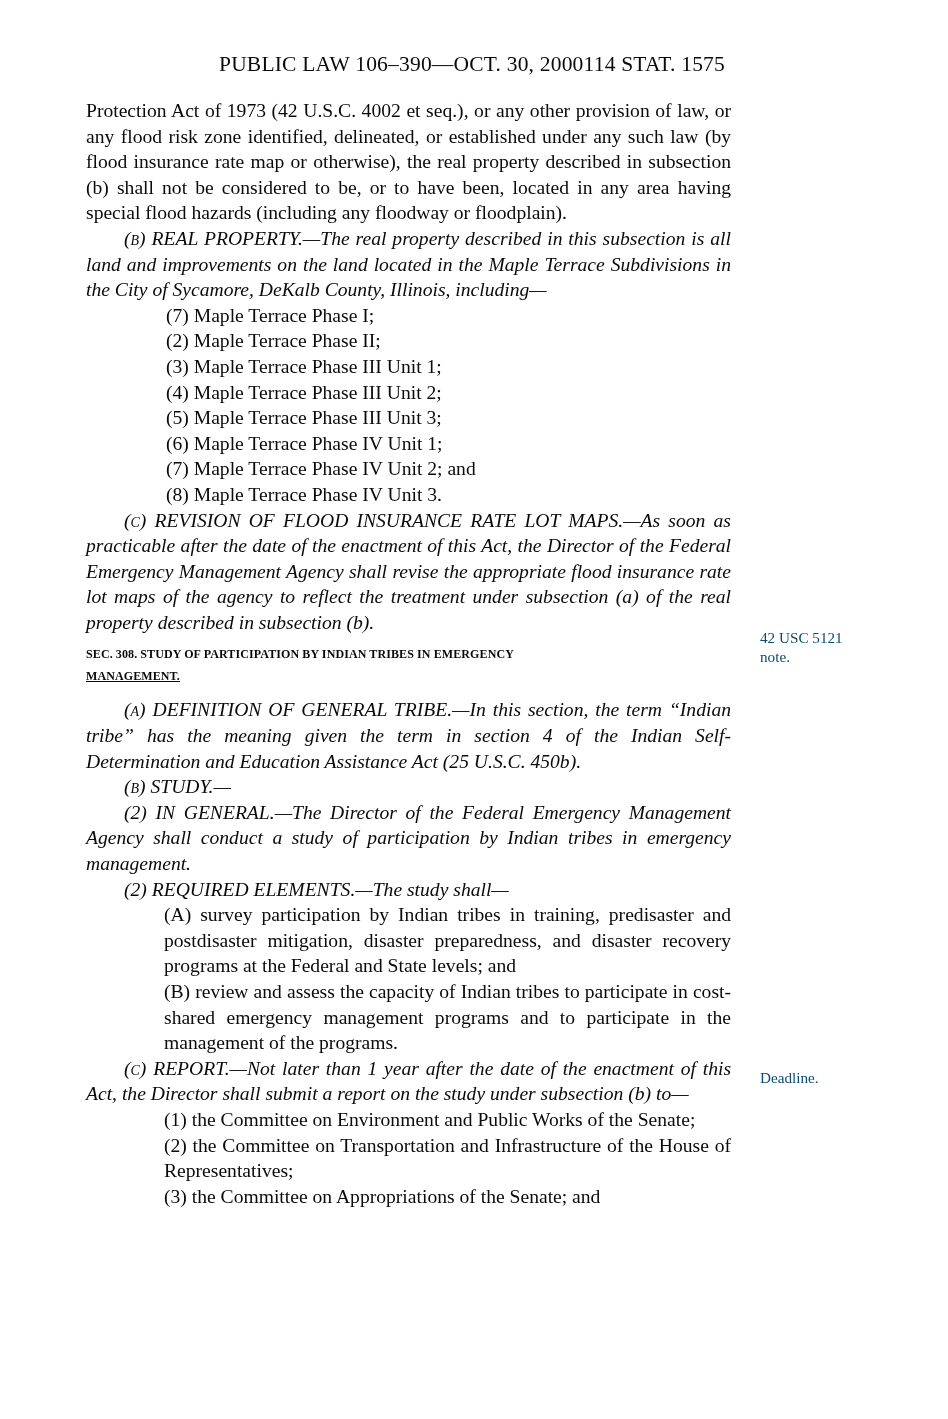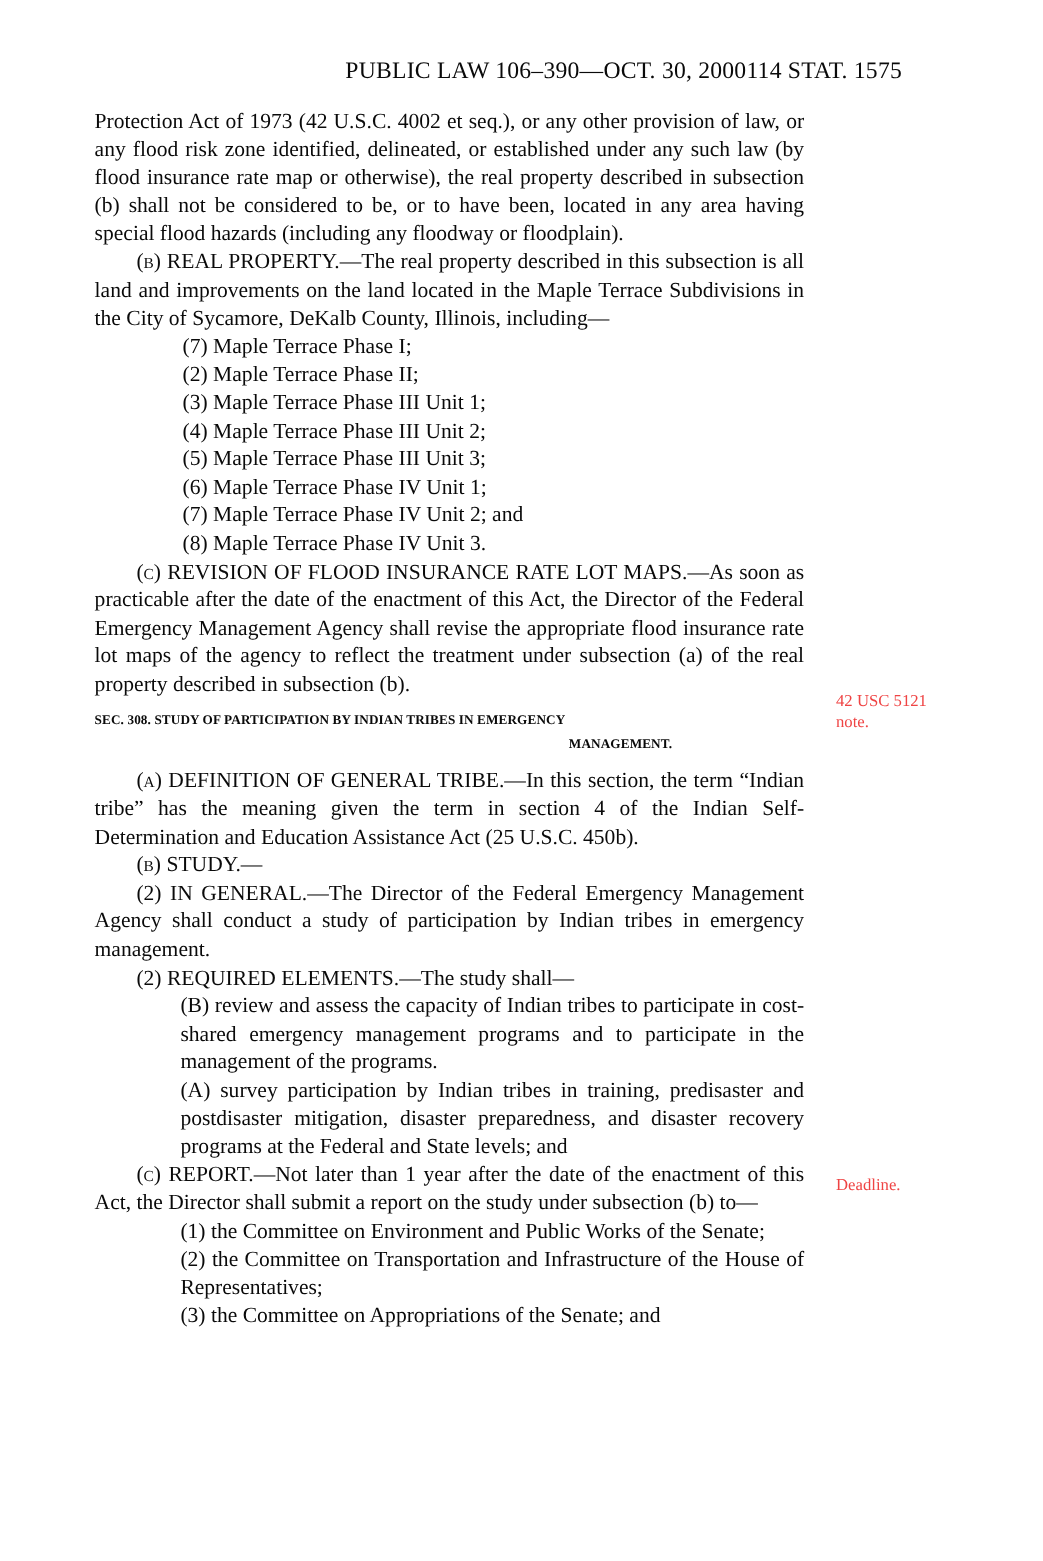--- a/index.html
+++ b/index.html
@@ -21,21 +21,21 @@
     top: 52px;
     left: 0;
     width: 948px;
     display: flex;
     justify-content: center;
     align-items: baseline;
   }
   .header-inner {
     width: 700px;
     display: flex;
-    justify-content: flex-end;
+    justify-content: center;
     align-items: baseline;
     font-size: 21.5px;
     letter-spacing: 0.2px;
   }
   .header-left {
     white-space: nowrap;
   }
   .header-right {
     white-space: nowrap;
     padding-right: 4px;
@@ -49,20 +49,21 @@
     line-height: 25.6px;
     text-align: justify;
     text-justify: inter-word;
   }
   p {
     margin: 0;
     text-align: justify;
   }
   .indent-1 {
     text-indent: 38px;
+    font-style: italic;
   }
   .sc {
     font-variant: small-caps;
   }
   .list-item {
     margin-left: 80px;
     text-indent: -0px;
     text-align: left;
   }
   .sub-para {
@@ -74,29 +75,30 @@
     margin-top: 8px;
     margin-bottom: 10px;
     font-weight: bold;
     font-size: 12px;
     line-height: 22px;
     text-align: left;
     letter-spacing: 0.1px;
   }
   .sec-head .line2 {
     display: block;
-    text-align: right;
+    text-align: left;
     padding-right: 120px;
+    text-decoration: underline;
   }
   .margin-note {
     position: absolute;
     font-family: "Liberation Serif", serif;
     font-size: 15.2px;
     line-height: 19px;
-    color: #ef4444;
+    color: #0c4a6e;
     text-align: left;
   }
   .mn-1 {
     left: 760px;
     top: 628px;
   }
   .mn-2 {
     left: 760px;
     top: 1068px;
   }
@@ -137,23 +139,23 @@
     </div>
 
     <p class="indent-1"><span class="sc">(a) DEFINITION OF GENERAL TRIBE.</span><span>—In this section, the term “Indian tribe” has the meaning given the term in section 4 of the Indian Self-Determination and Education Assistance Act (25 U.S.C. 450b).</span></p>
 
     <p class="indent-1"><span class="sc">(b) STUDY.—</span></p>
 
     <p class="indent-1"><span class="sc">(2) IN GENERAL.</span><span>—The Director of the Federal Emergency Management Agency shall conduct a study of participation by Indian tribes in emergency management.</span></p>
 
     <p class="indent-1"><span class="sc">(2) REQUIRED ELEMENTS.</span><span>—The study shall—</span></p>
 
+    <p class="sub-para">(A) survey participation by Indian tribes in training, predisaster and postdisaster mitigation, disaster preparedness, and disaster recovery programs at the Federal and State levels; and</p>
+
     <p class="sub-para">(B) review and assess the capacity of Indian tribes to participate in cost-shared emergency management programs and to participate in the management of the programs.</p>
-
-    <p class="sub-para">(A) survey participation by Indian tribes in training, predisaster and postdisaster mitigation, disaster preparedness, and disaster recovery programs at the Federal and State levels; and</p>
 
 
     <p class="indent-1"><span class="sc">(c) REPORT.</span><span>—Not later than 1 year after the date of the enactment of this Act, the Director shall submit a report on the study under subsection (b) to—</span></p>
 
     <p class="sub-para">(1) the Committee on Environment and Public Works of the Senate;</p>
     <p class="sub-para">(2) the Committee on Transportation and Infrastructure of the House of Representatives;</p>
     <p class="sub-para">(3) the Committee on Appropriations of the Senate; and</p>
 
   </div>
 

